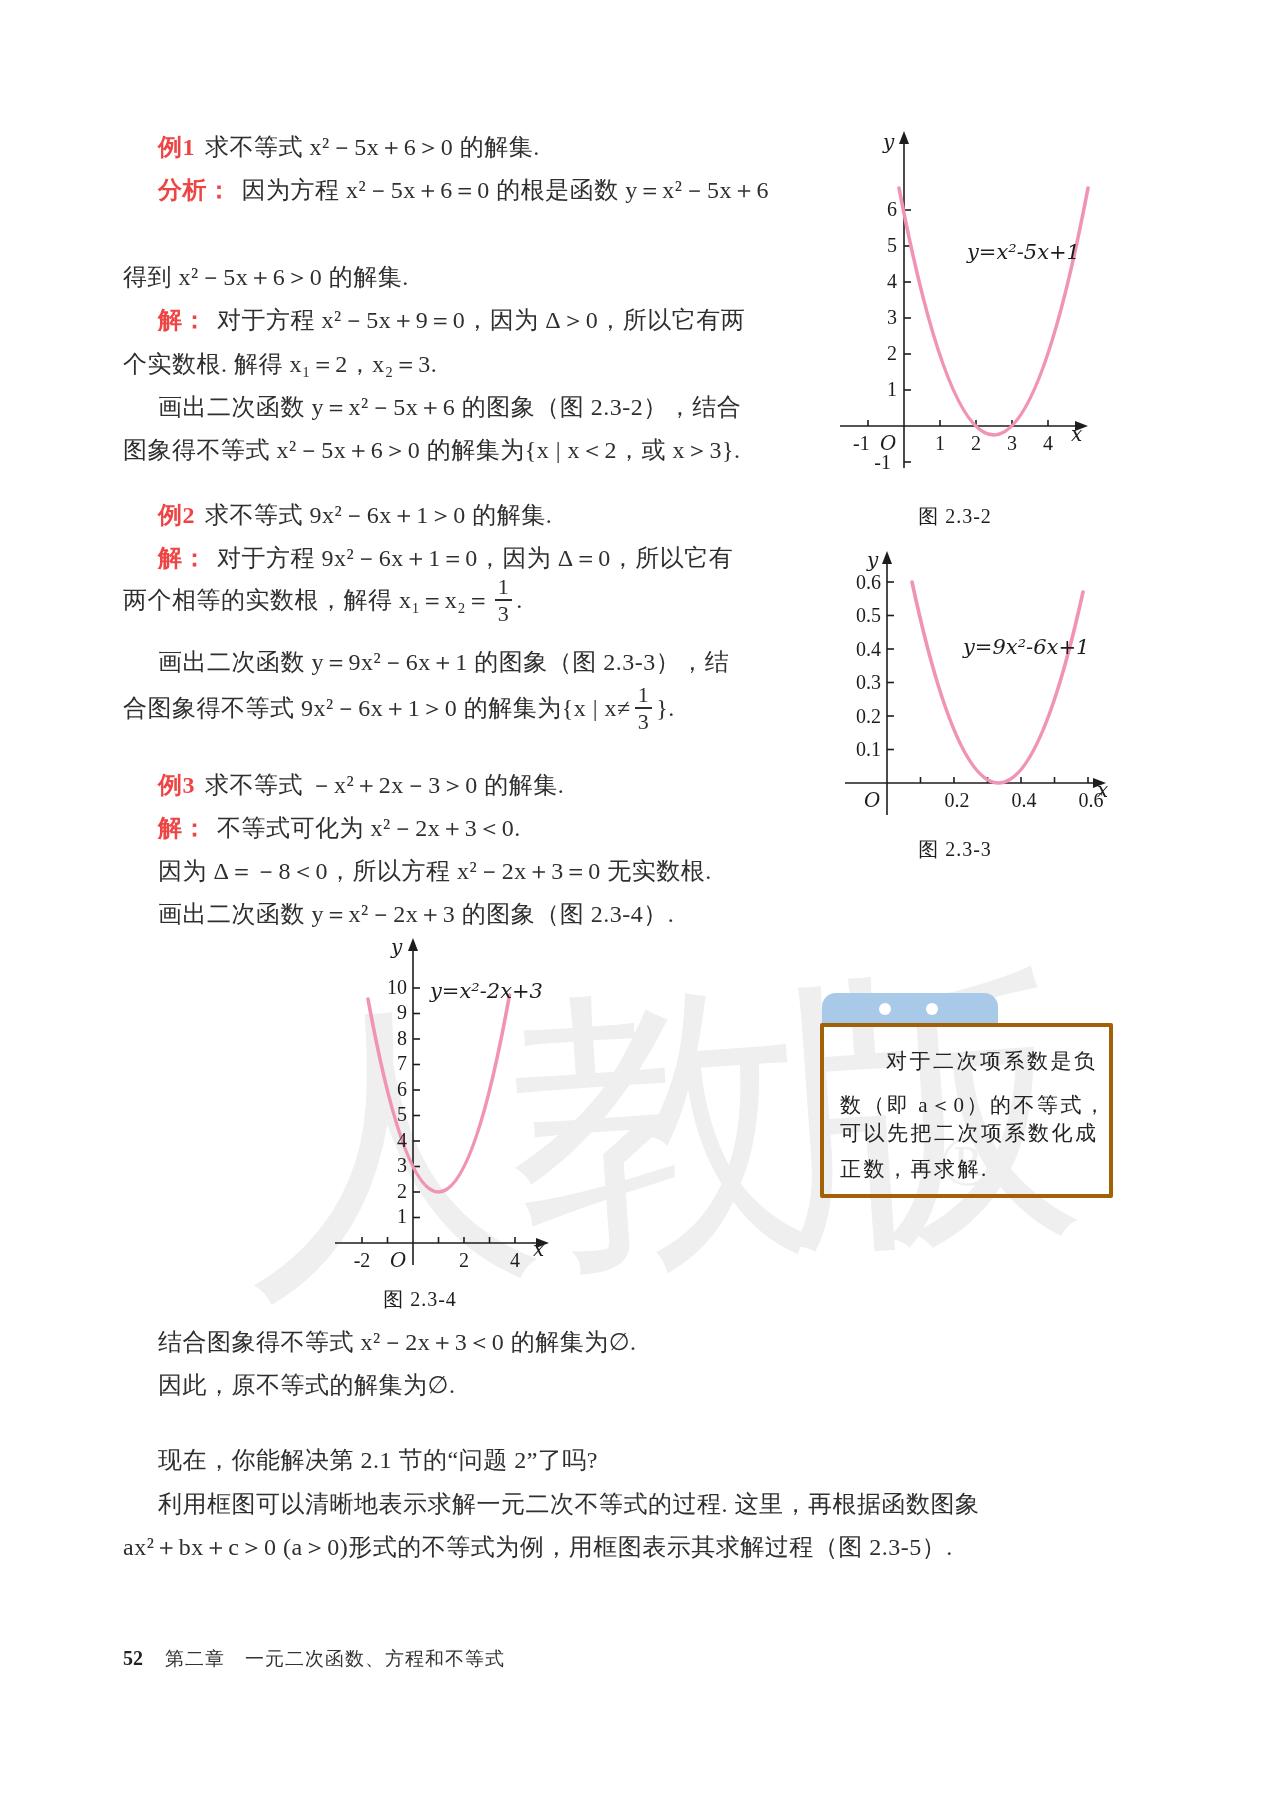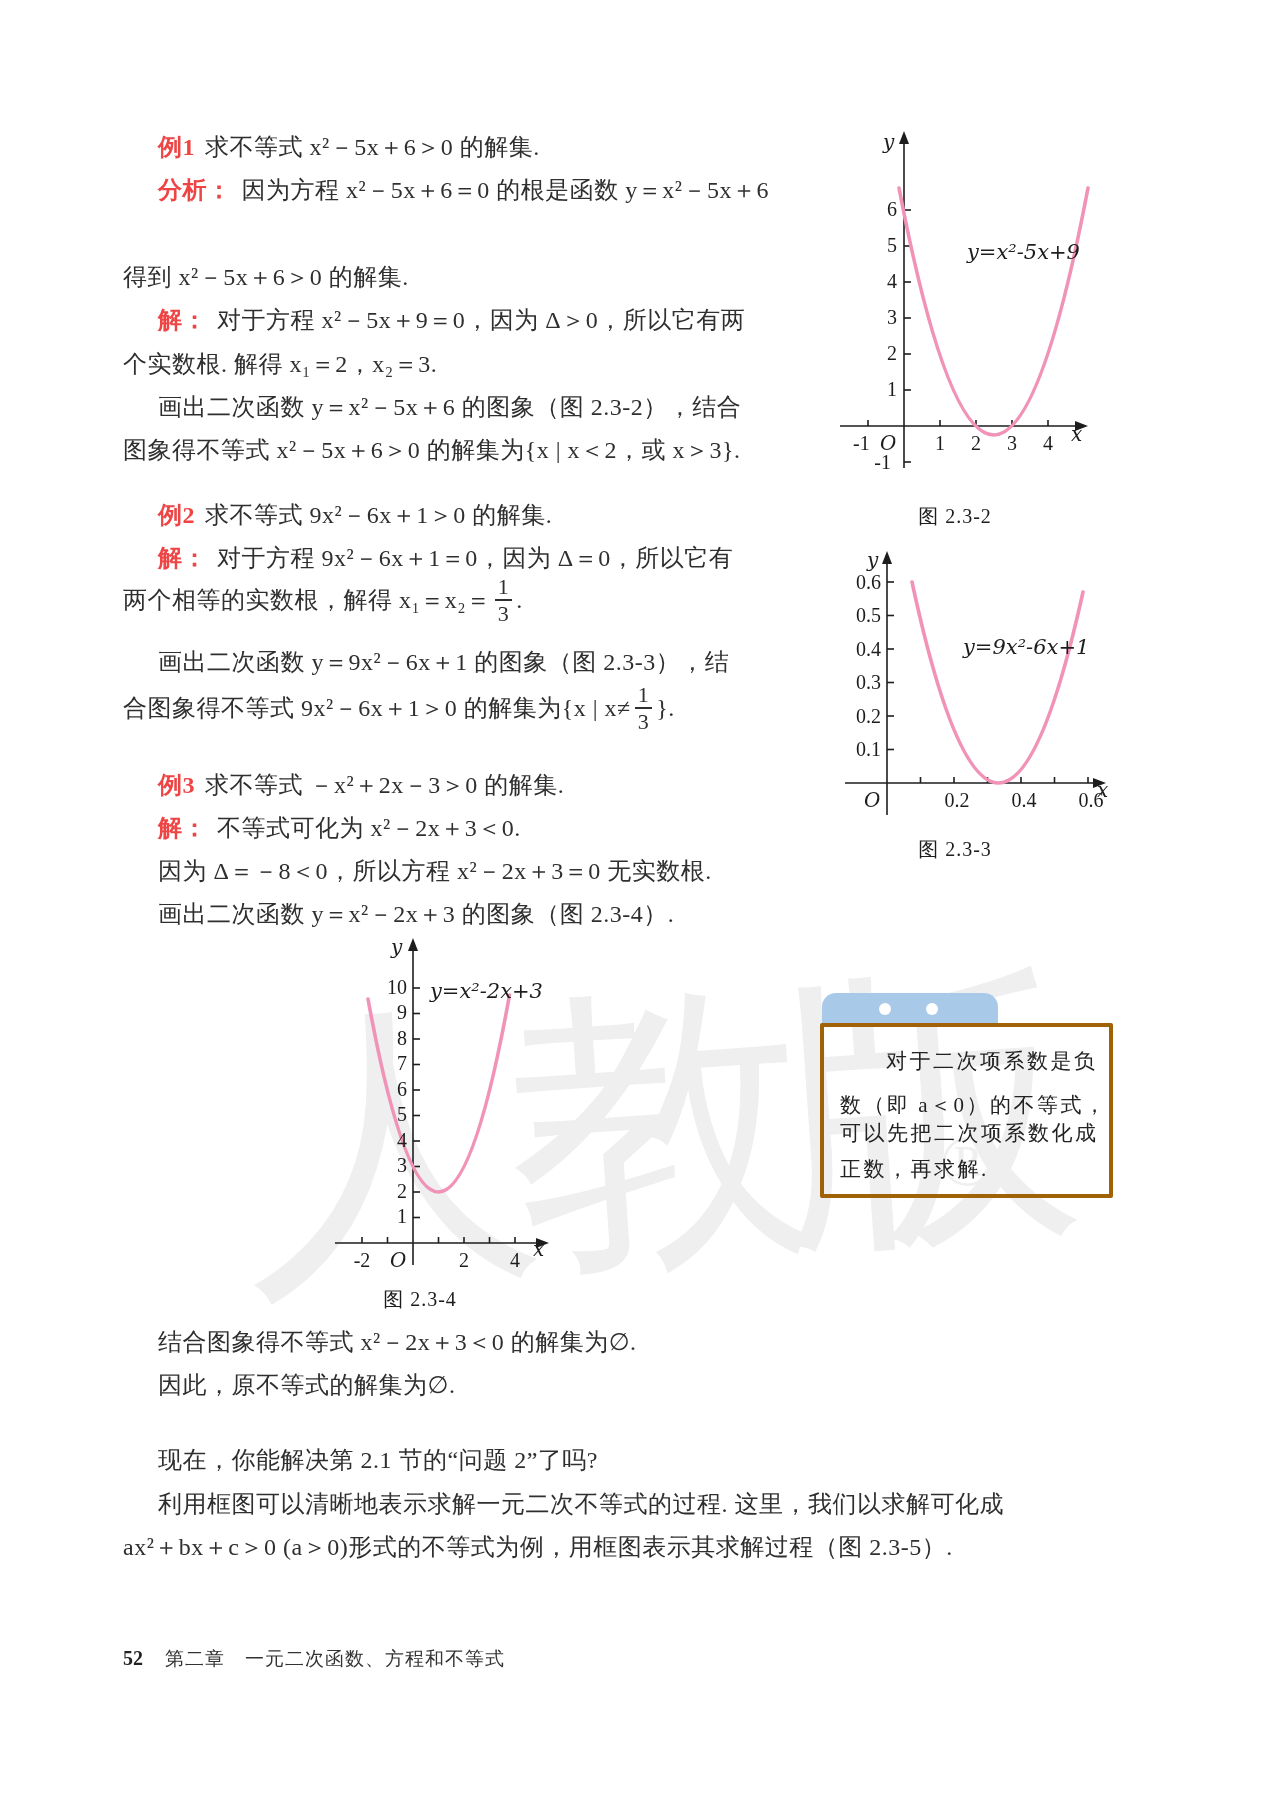--- a/index.html
+++ b/index.html
@@ -124,21 +124,21 @@
     <span class="tk tkr" style="left:118px;top:177px;width:34px">3</span>
     <span class="tk tkr" style="left:118px;top:141px;width:34px">4</span>
     <span class="tk tkr" style="left:118px;top:105px;width:34px">5</span>
     <span class="tk tkr" style="left:118px;top:69px;width:34px">6</span>
     <span class="tk tkr" style="left:112px;top:322px;width:34px">-1</span>
     <span class="tk" style="left:108px;top:303px">-1</span>
     <span class="tk" style="left:190px;top:303px">1</span>
     <span class="tk" style="left:226px;top:303px">2</span>
     <span class="tk" style="left:262px;top:303px">3</span>
     <span class="tk" style="left:298px;top:303px">4</span>
-    <span class="eq" style="left:222px;top:112px">y=x²-5x+9</span>
+    <span class="eq" style="left:222px;top:112px">y=x²-5x+1</span>
   </div>
   <span class="cap z" style="left:880px;top:503px">图 2.3-2</span>
 
   <div class="chart z" style="left:745px;top:550px;width:440px;height:345px">
     <svg width="440" height="345" viewBox="0 0 440 345">
       <line x1="142" y1="10" x2="142" y2="265" stroke="#1d1d1d" stroke-width="1.6"></line>
       <polygon points="137,14 142,1 147,14" fill="#1d1d1d"></polygon>
       <line x1="100" y1="233" x2="352" y2="233" stroke="#1d1d1d" stroke-width="1.6"></line>
       <polygon points="348,228 361,233 348,238" fill="#1d1d1d"></polygon>
       <g stroke="#1d1d1d" stroke-width="1.6">
@@ -230,20 +230,20 @@
   <div id="notebox" class="z">
     <span class="noteln" style="left:62px;top:16px">对于二次项系数是负</span>
     <span class="noteln" style="left:16px;top:60px">数（即 a＜0）的不等式，</span>
     <span class="noteln" style="left:16px;top:88px">可以先把二次项系数化成</span>
     <span class="noteln" style="left:16px;top:124px">正数，再求解.</span>
   </div>
 
   <div class="ln z" style="left:158px;top:1325px">结合图象得不等式 x²－2x＋3＜0 的解集为∅.</div>
   <div class="ln z" style="left:158px;top:1368px">因此，原不等式的解集为∅.</div>
   <div class="ln z" style="left:158px;top:1443px">现在，你能解决第 2.1 节的“问题 2”了吗?</div>
-  <div class="ln z" style="left:158px;top:1487px">利用框图可以清晰地表示求解一元二次不等式的过程. 这里，我们以求解可化成</div>
+  <div class="ln z" style="left:158px;top:1487px">利用框图可以清晰地表示求解一元二次不等式的过程. 这里，再根据函数图象</div>
   <div class="ln z" style="left:123px;top:1530px">ax²＋bx＋c＞0 (a＞0)形式的不等式为例，用框图表示其求解过程（图 2.3-5）.</div>
 
   <div id="footer">
     <span class="pg">52</span><span class="ch">第二章　一元二次函数、方程和不等式</span>
   </div>
 
 </div>
 
 </body></html>

